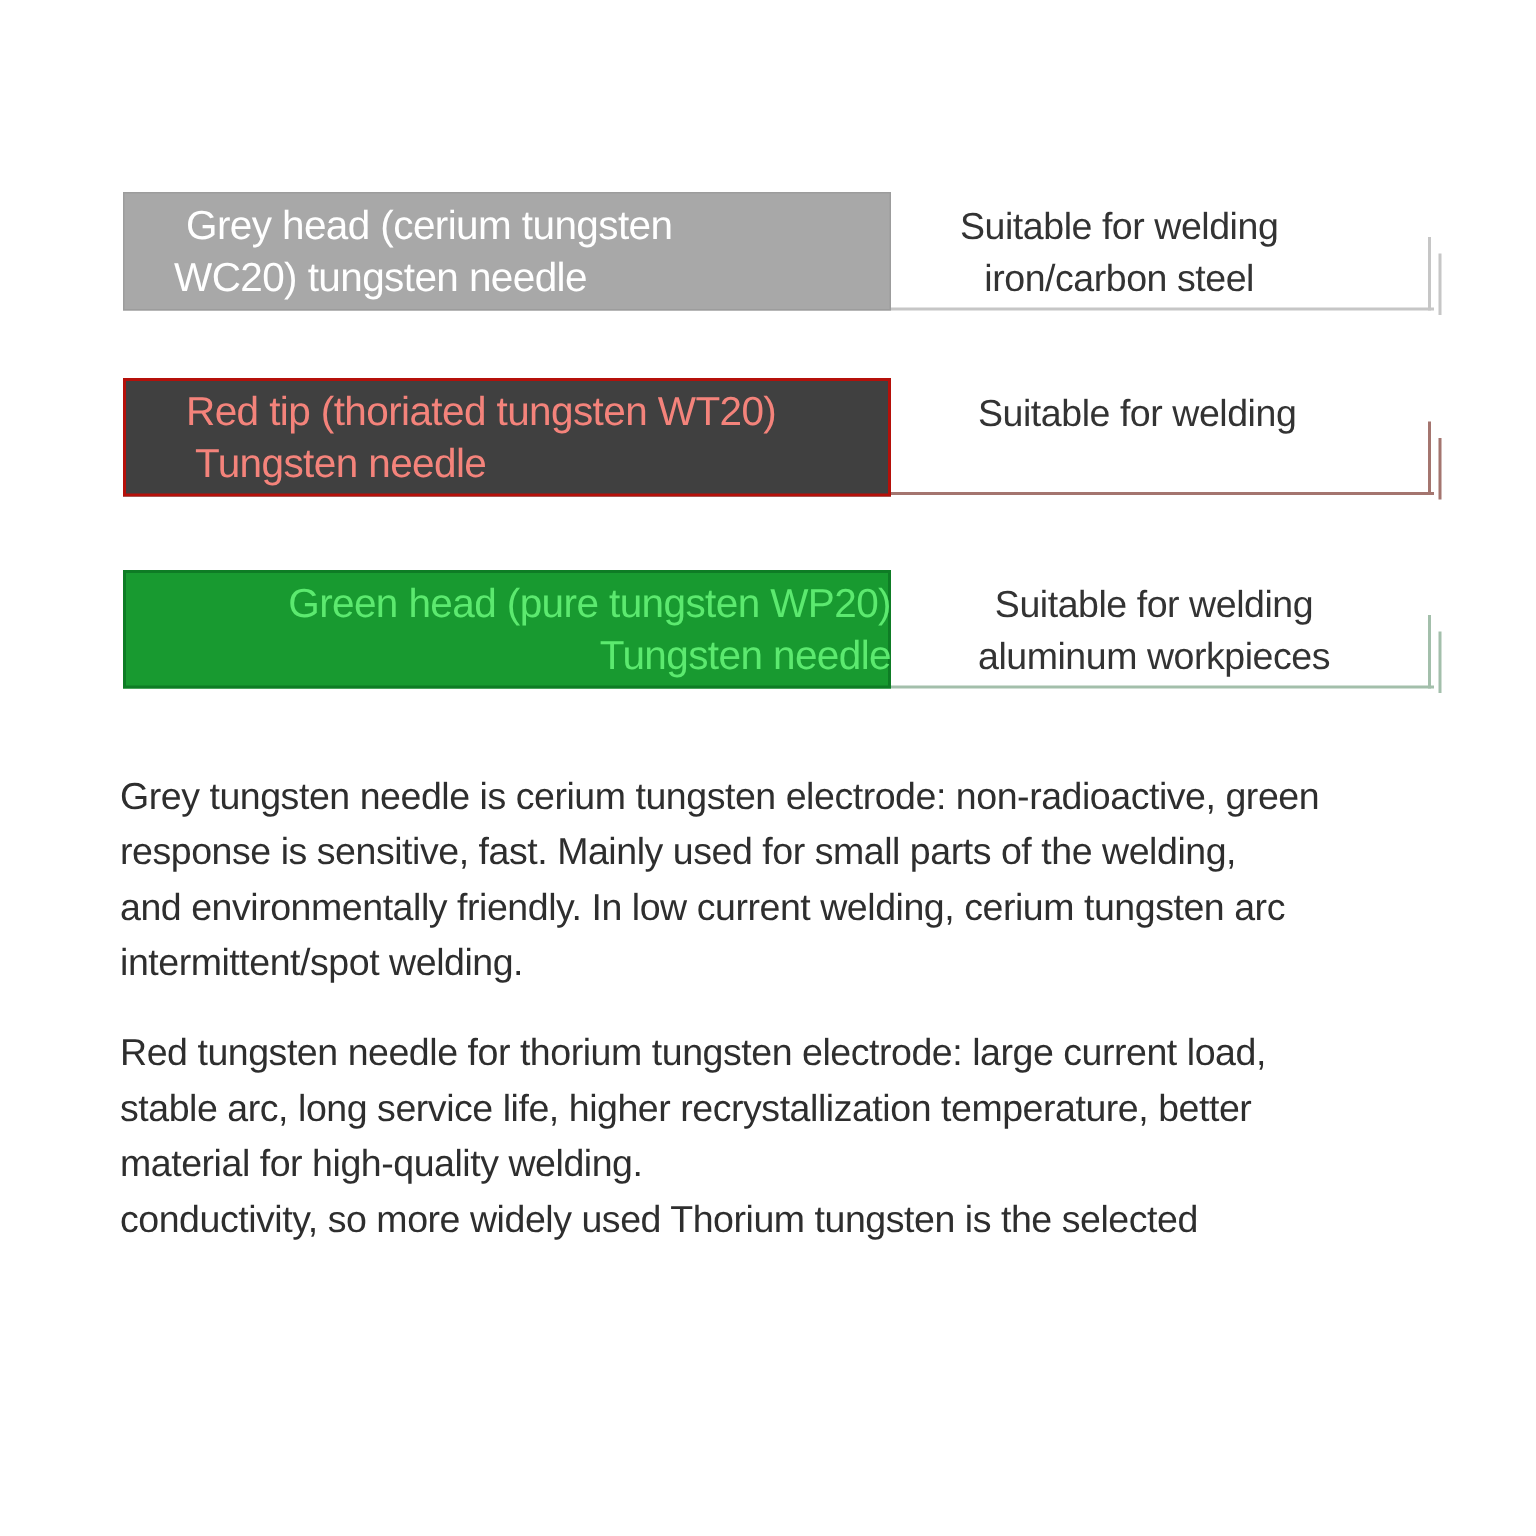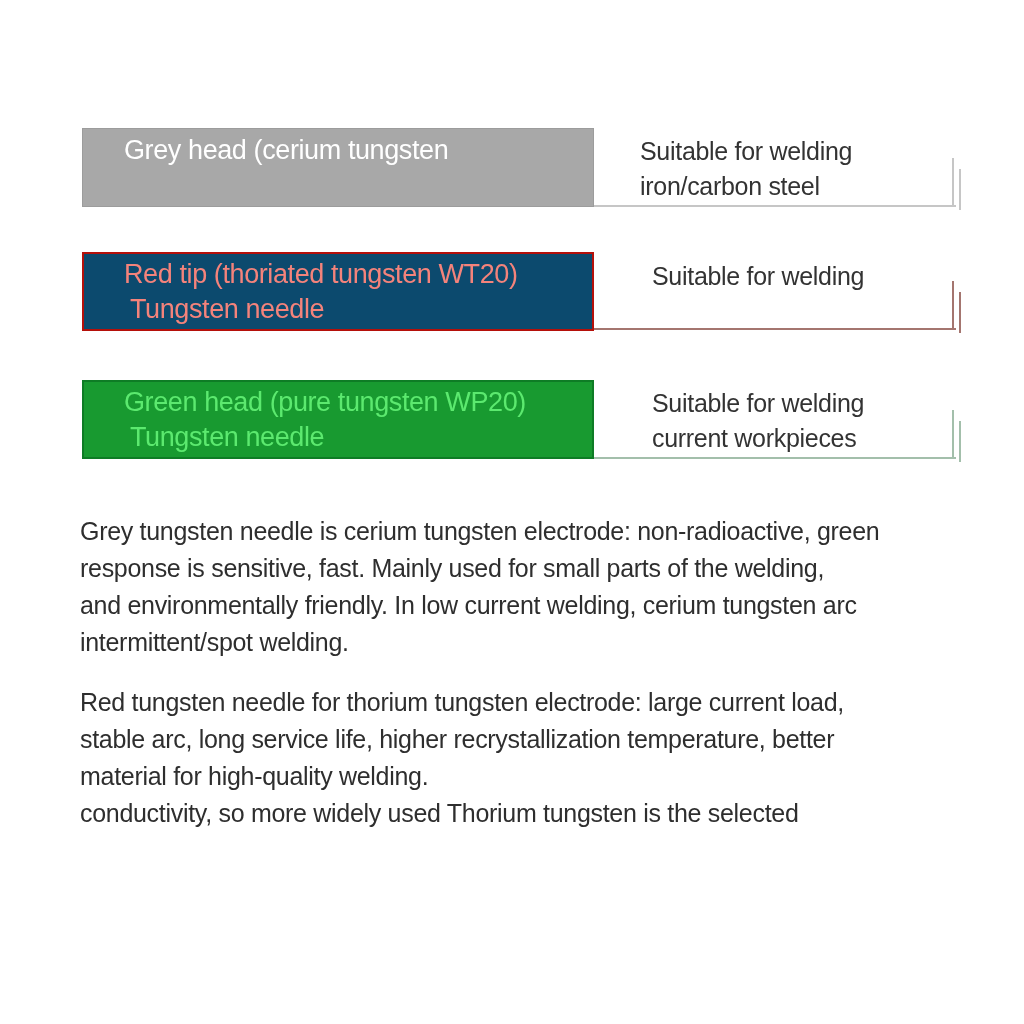--- a/index.html
+++ b/index.html
@@ -19,40 +19,40 @@
     position: absolute;
     left: 82px;
     width: 512px;
     height: 79px;
     padding-top: 5px;
     font-size: 27px;
     letter-spacing: -0.4px;
     line-height: 35px;
   }
   .row-1 .banner { top: 128px; background: #a8a8a8; color: #ffffff; box-shadow: inset 0 0 0 1px #9c9c9c; }
-  .row-2 .banner { top: 252px; background: #0c4a6e; color: #f4837b; box-shadow: inset 0 0 0 2px #b5100a; }
-  .row-3 .banner { top: 380px; background: #189a30; color: #5ce96f; box-shadow: inset 0 0 0 2px #0e7c25; }
+  .row-2 .banner { top: 252px; background: #404040; color: #f4837b; box-shadow: inset 0 0 0 2px #b5100a; }
+  .row-3 .banner { top: 380px; background: #189a30; color: #5ce96f; box-shadow: inset 0 0 0 2px #0e7c25; text-align: right; }
 
   .banner .bl1 { padding-left: 42px; white-space: nowrap; }
   .banner .bl2 { padding-left: 34px; white-space: nowrap; }
   .row-2 .banner .bl2, .row-3 .banner .bl2 { padding-left: 48px; }
 
   
   .suit-label {
     position: absolute;
     left: 652px;
     color: #333333;
     font-size: 25px;
     letter-spacing: -0.3px;
     line-height: 35px;
   }
   .row-1 .suit-label { top: 134px; left: 640px; }
   .row-2 .suit-label { top: 259px; }
   .row-3 .suit-label { top: 386px; }
-  .suit-label div { white-space: nowrap; }
+  .suit-label div { white-space: nowrap; text-align: center; }
 
   
   .connector-line {
     position: absolute;
     left: 594px;
     width: 362px;
     height: 2px;
   }
   .row-1 .connector-line { top: 205px; background: #c6c6c6; }
   .row-2 .connector-line { top: 328px; background: #a4756f; }
@@ -81,20 +81,21 @@
   #para-3 { top: 857px; font-size: 23.5px; line-height: 36px; }
 </style>
 </head>
 <body>
 
 <div class="page">
 
   <div class="row row-1">
     <div class="banner">
       <div class="bl1">Grey head (cerium tungsten</div>
+      <div class="bl2">WC20) tungsten needle</div>
     </div>
     <div class="suit-label">
       <div>Suitable for welding</div>
       <div>iron/carbon steel</div>
     </div>
     <div class="connector-line"></div>
     <div class="tick tick-a"></div>
     <div class="tick tick-b"></div>
   </div>
 
@@ -111,21 +112,21 @@
     <div class="tick tick-b"></div>
   </div>
 
   <div class="row row-3">
     <div class="banner">
       <div class="bl1">Green head (pure tungsten WP20)</div>
       <div class="bl2">Tungsten needle</div>
     </div>
     <div class="suit-label">
       <div>Suitable for welding</div>
-      <div>current workpieces</div>
+      <div>aluminum workpieces</div>
     </div>
     <div class="connector-line"></div>
     <div class="tick tick-a"></div>
     <div class="tick tick-b"></div>
   </div>
 
   <div class="paragraph" id="para-1">
     <div>Grey tungsten needle is cerium tungsten electrode: non-radioactive, green</div>
     <div>response is sensitive, fast. Mainly used for small parts of the welding,</div>
     <div>and environmentally friendly. In low current welding, cerium tungsten arc</div>

